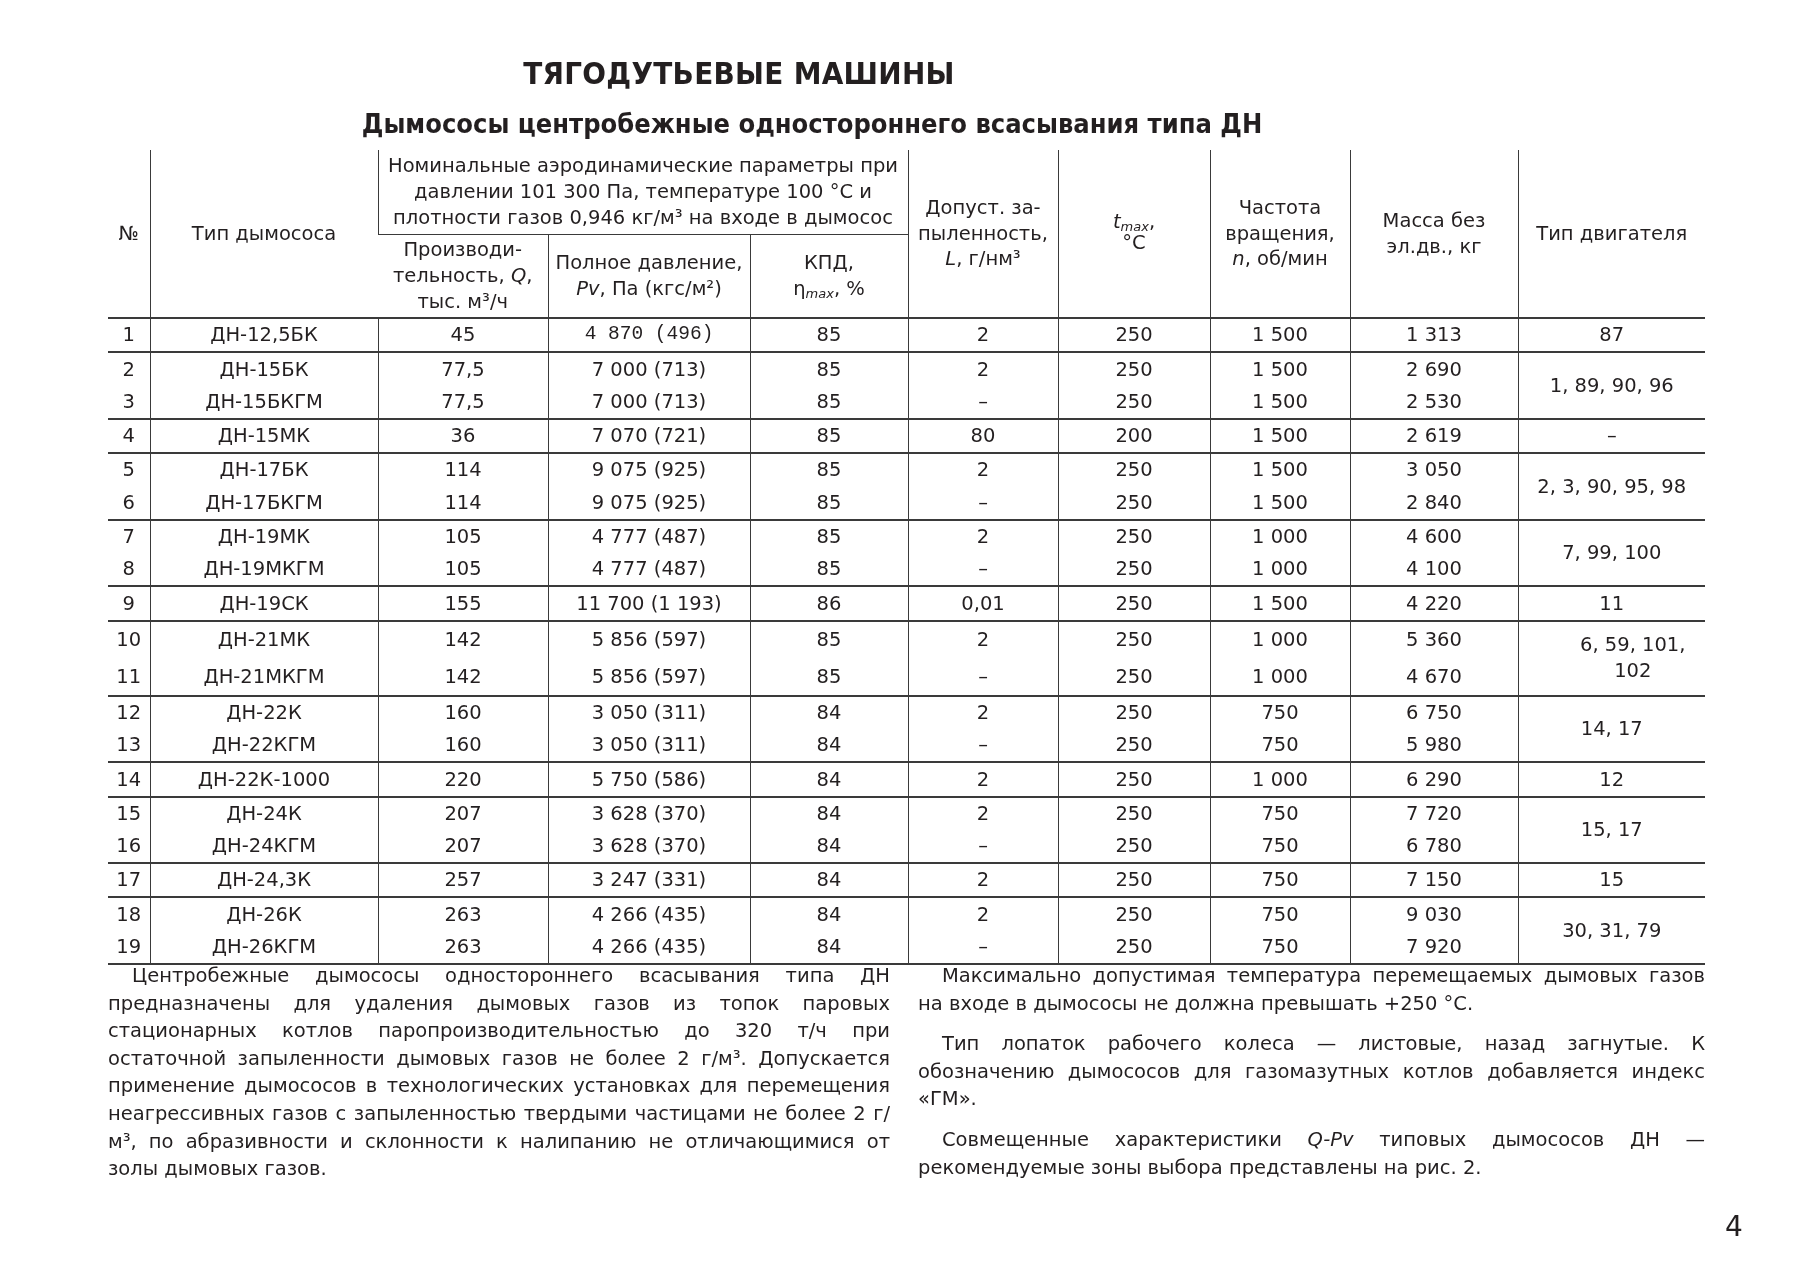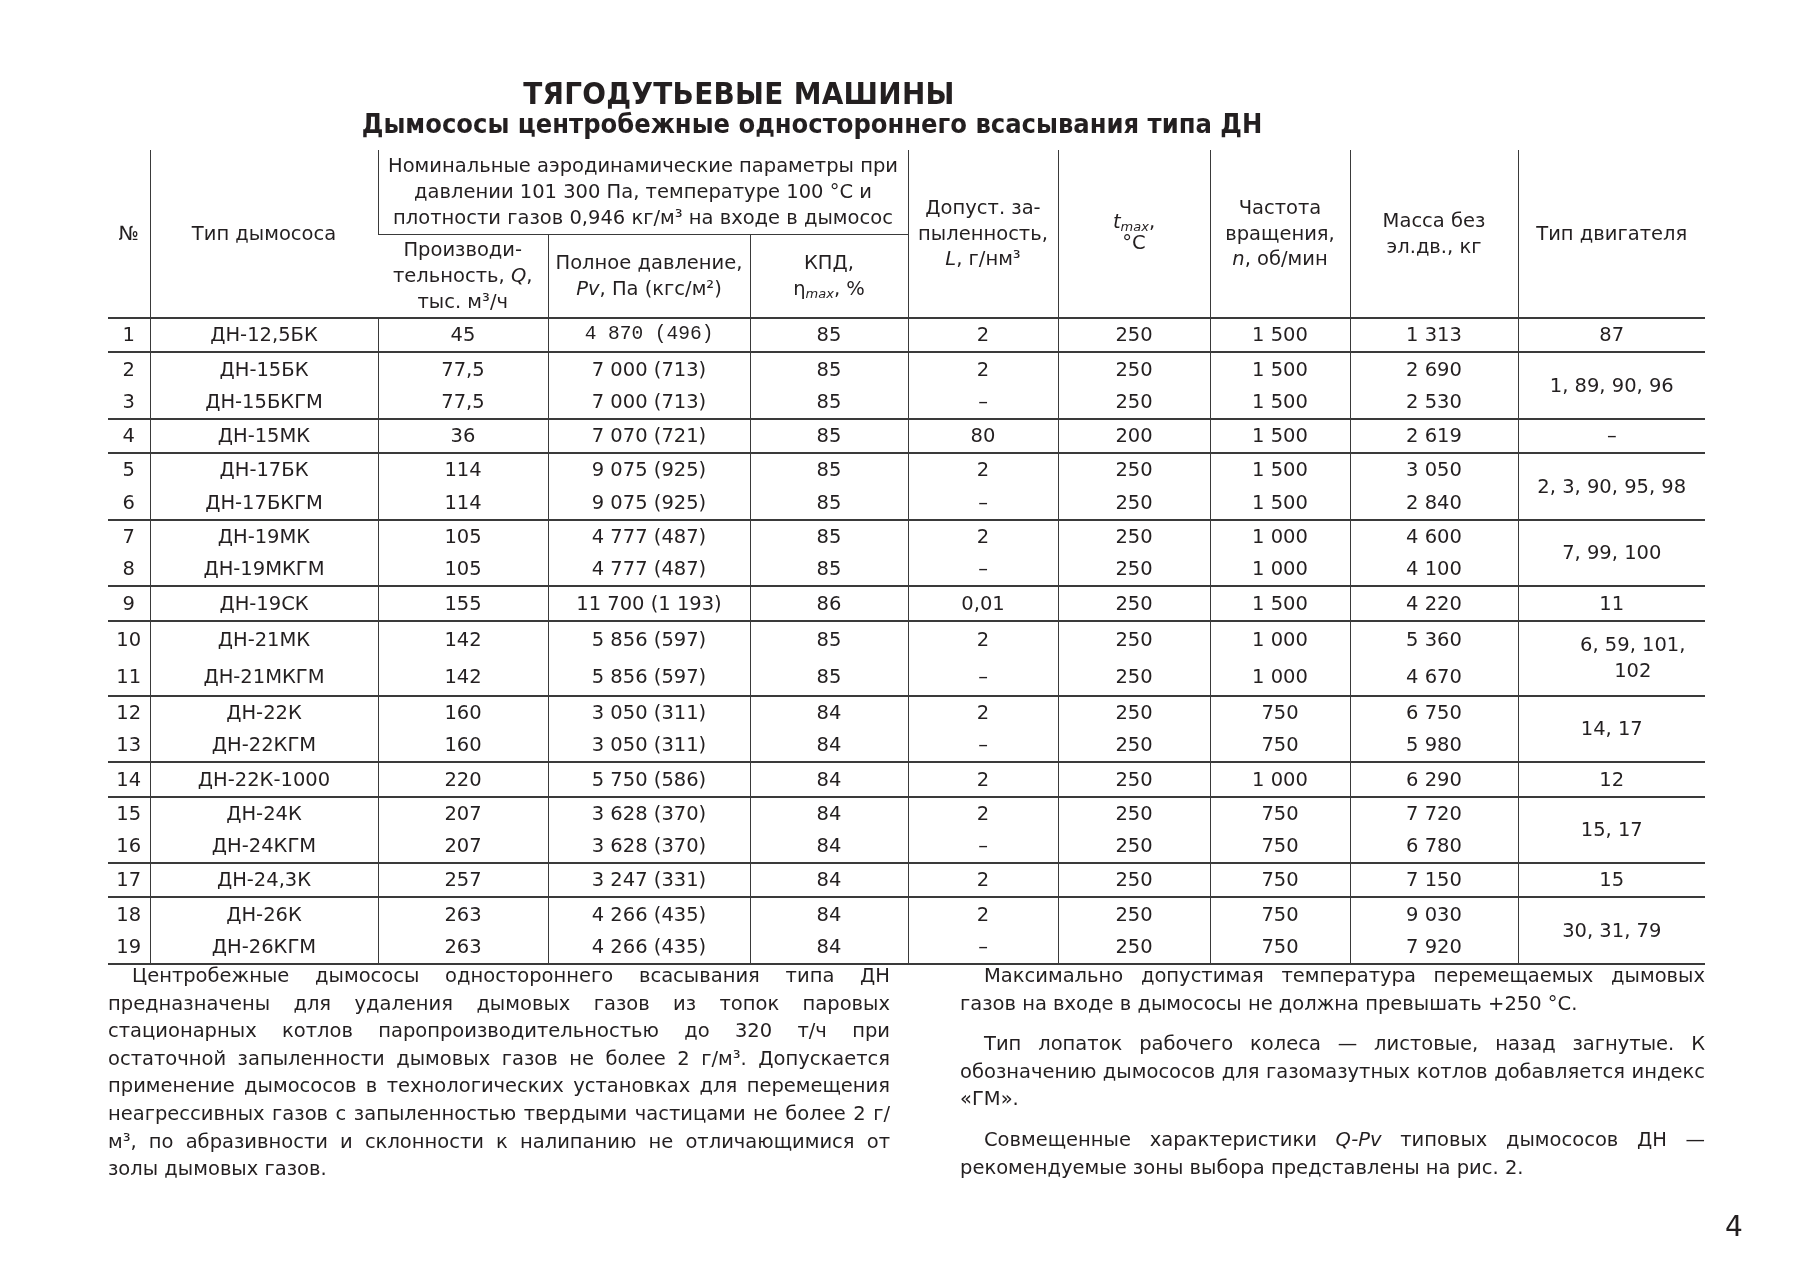--- a/index.html
+++ b/index.html
@@ -3,21 +3,21 @@
 <meta charset="utf-8">
 <style>
   html, body { margin: 0; padding: 0; background: #ffffff; }
   body {
     width: 1800px; height: 1273px; position: relative; overflow: hidden;
     font-family: "DejaVu Sans Condensed", "DejaVu Sans", sans-serif;
     color: #231f20;
   }
   .title {
     position: absolute; left: 0; width: 1478px; top: 55px;
-    text-align: center; font-weight: bold; font-size: 31px; letter-spacing: 0.3px; margin-top: 20px;
+    text-align: center; font-weight: bold; font-size: 31px; letter-spacing: 0.3px;
   }
   .subtitle {
     position: absolute; left: 0; width: 1624px; top: 108px;
     text-align: center; font-weight: bold; font-size: 27px;
   }
   table.main {
     position: absolute; left: 108px; top: 150px; width: 1597px;
     border-collapse: collapse; table-layout: fixed;
     font-size: 19.5px; font-family: "DejaVu Sans", sans-serif;
     transform-origin: 0 0;
@@ -40,21 +40,21 @@
   .it { font-style: italic; }
   .sub { font-size: 13px; font-style: italic; vertical-align: -3px; }
   .tmax { display: inline-block; line-height: 1.0; }
   .para {
     position: absolute; font-size: 19.5px; line-height: 27.6px;
     text-align: justify; font-family: "DejaVu Sans", sans-serif;
   }
   .para p { margin: 0; text-indent: 24px; }
   .left-col { left: 108px; top: 962px; width: 782px; }
   .right-col { left: 918px; top: 962px; width: 787px; }
-  .right-col p { margin-bottom: 13px; margin-left: 42px; }
+  .right-col p { margin-bottom: 13px; }
   .page-num {
     position: absolute; left: 1725px; top: 1210px; font-size: 28px;
     font-family: "DejaVu Sans", sans-serif;
   }
 </style>
 </head>
 <body>
 
 <div class="title">ТЯГОДУТЬЕВЫЕ МАШИНЫ</div>
 <div class="subtitle">Дымососы центробежные одностороннего всасывания типа ДН</div>

